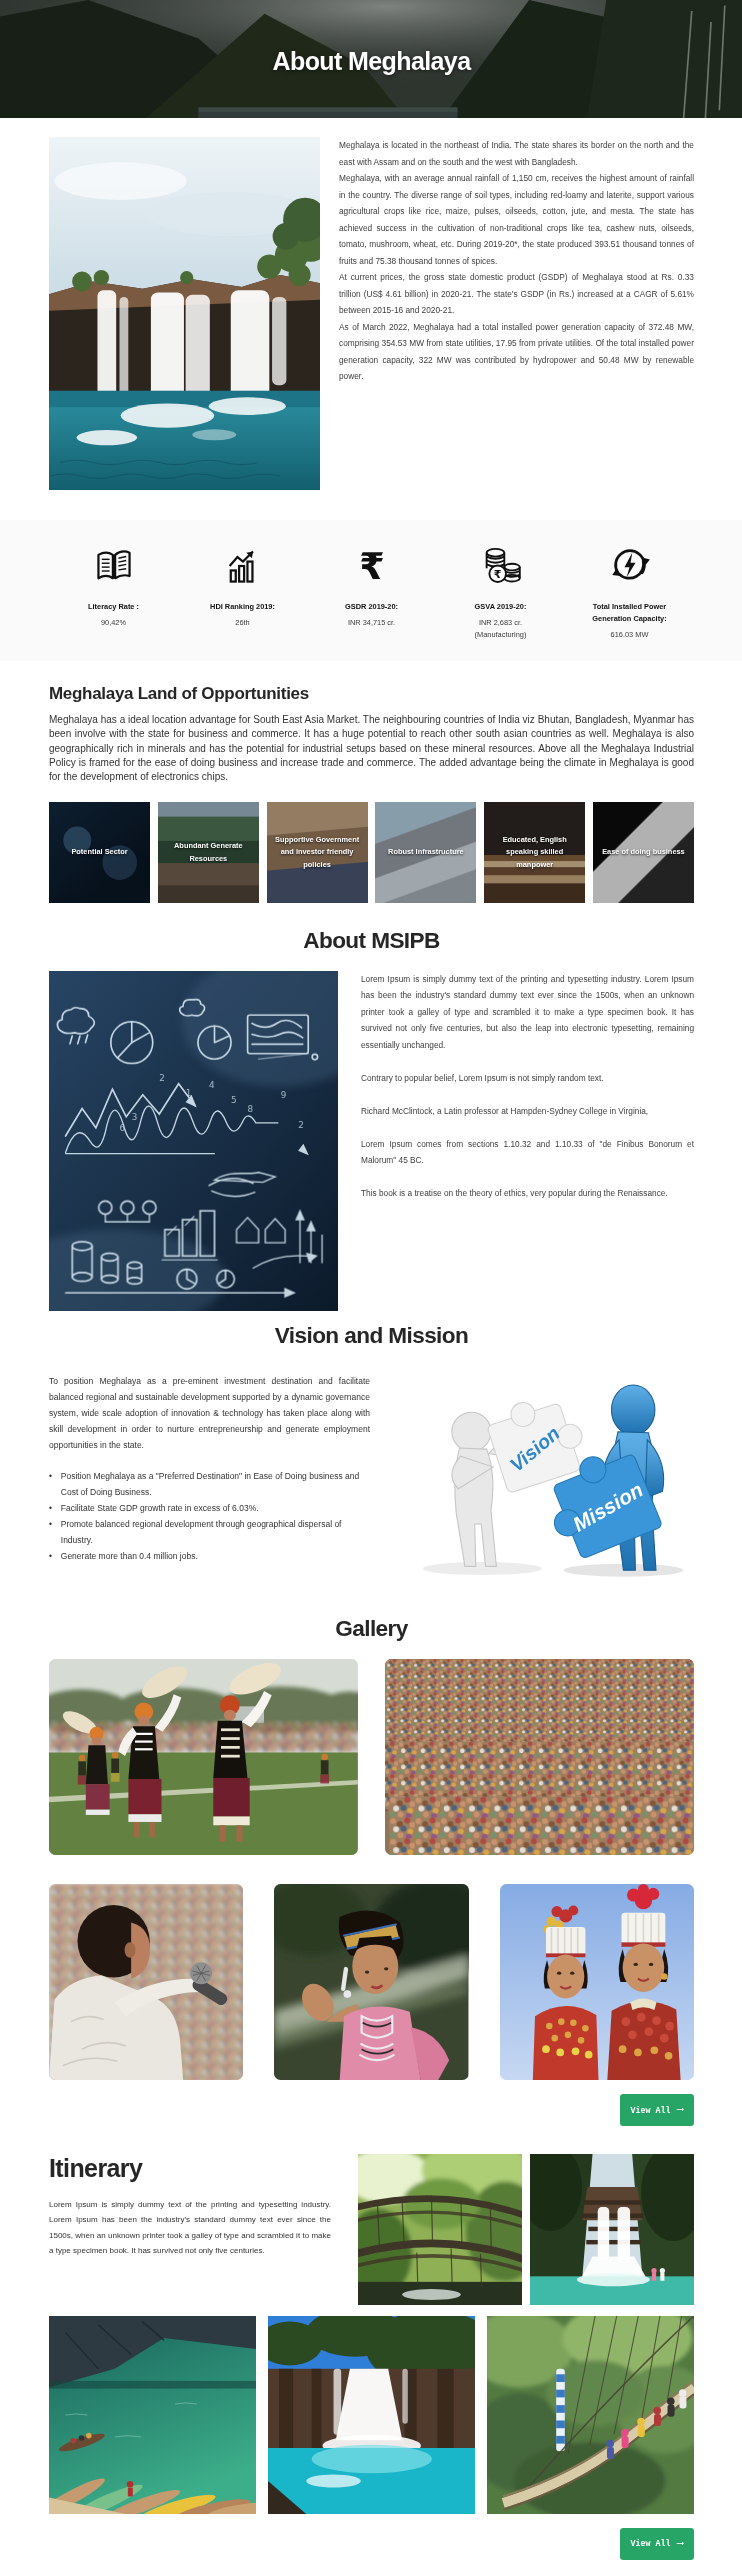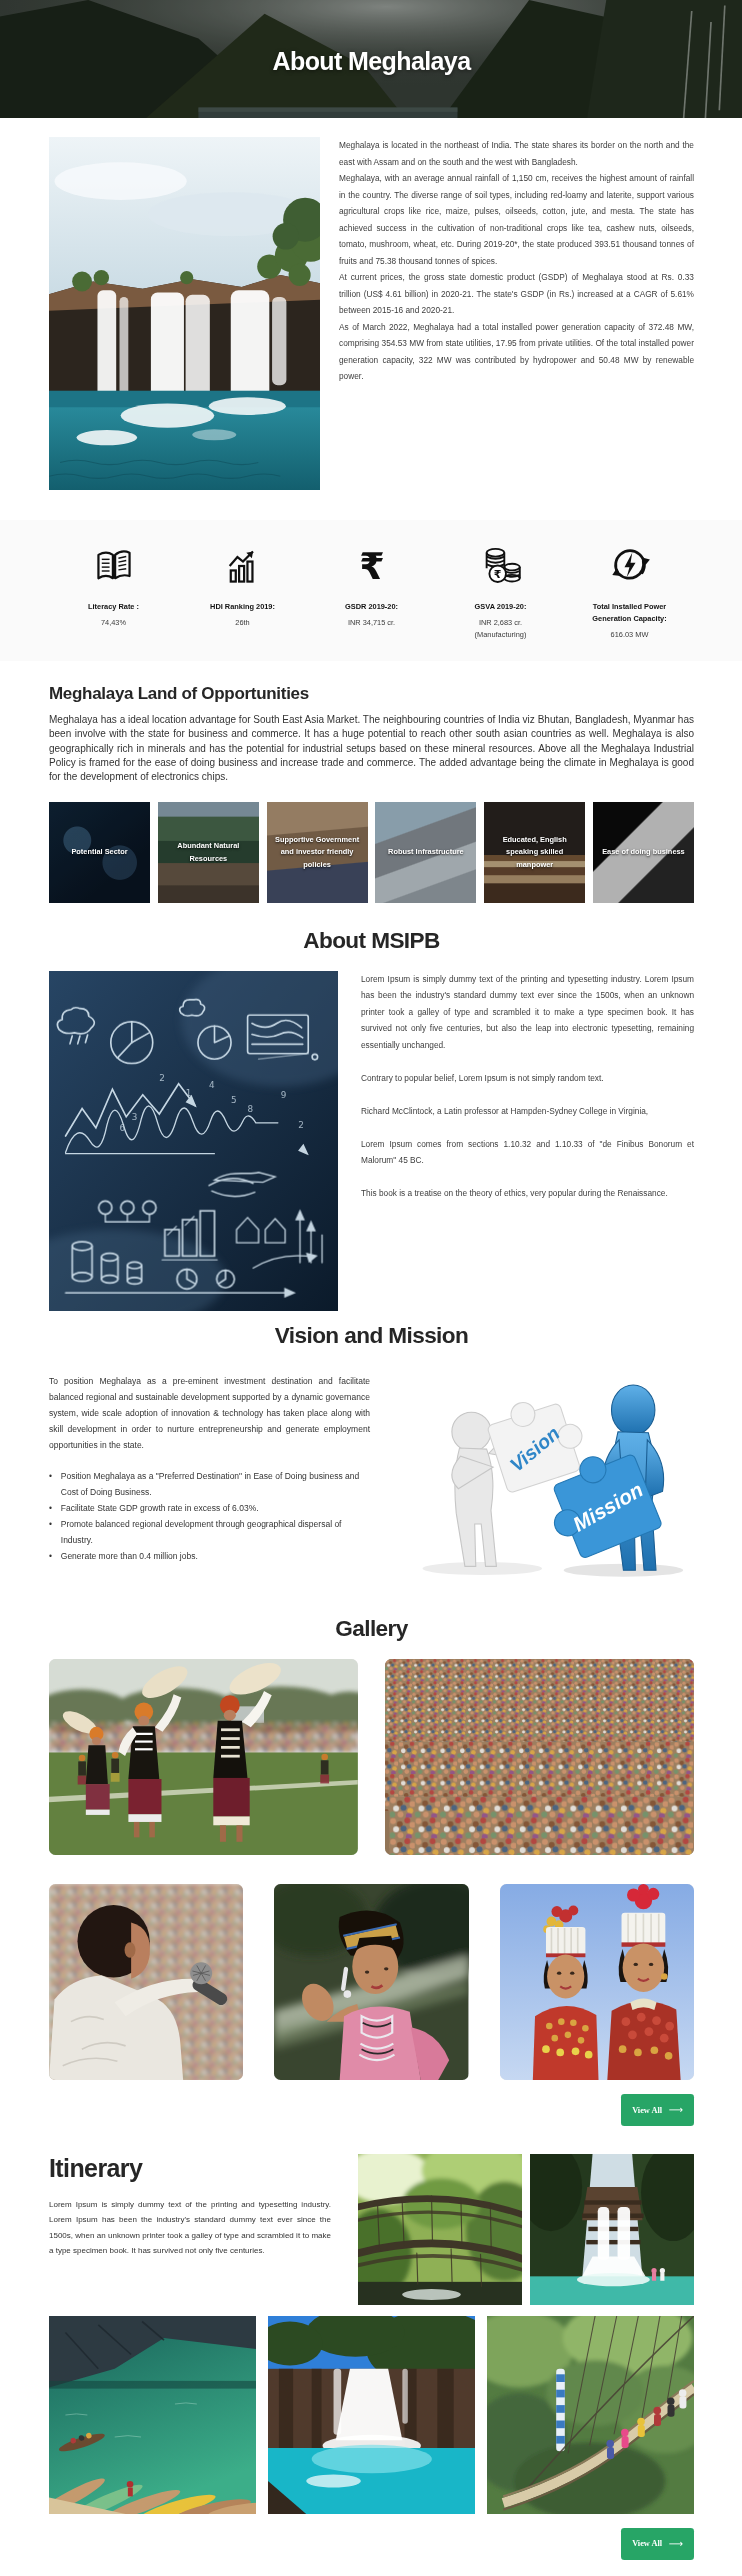--- a/index.html
+++ b/index.html
@@ -68,21 +68,21 @@
   .vision-text .dot{flex:none;}
   .vision-img{flex:1;height:216px;}
 
   
   .gallery{padding-top:35px;}
   .g-row{display:flex;gap:27.5px;}
   .g-row.three{gap:31px;margin-top:29px;}
   .g-cell{flex:1;height:196px;border-radius:6.6px;overflow:hidden;background:#ddd;}
   .btn-row{display:flex;justify-content:flex-end;margin-top:14.3px;}
   .view-all{background:#27a566;color:#fff;border:none;border-radius:3.3px;font-size:8.3px;font-weight:bold;
-    display:flex;align-items:center;gap:6.6px;padding:16px 11px;height:23px;font-family:Liberation Serif, serif;cursor:pointer;}
+    display:flex;align-items:center;gap:6.6px;padding:16px 11px;height:23px;font-family:Liberation Mono, monospace;cursor:pointer;}
   .view-all .arr{font-size:10px;font-weight:normal;line-height:1;}
 
   
   .itinerary{padding-top:27.5px;padding-bottom:7.7px;}
   .itin-top{display:flex;gap:27px;}
   .itin-left{width:282px;flex:none;}
   .itin-left h2{font-size:25px;margin:0 0 14.3px;color:#262626;font-weight:bold;letter-spacing:-0.6px;}
   .itin-left p{font-size:8px;line-height:15.4px;text-align:justify;margin:0;color:#333;}
   .itin-imgs{flex:1;display:flex;gap:7.7px;}
   .itin-img{flex:1;height:151px;overflow:hidden;}
@@ -222,21 +222,21 @@
             <line x1="14" y1="38" x2="28" y2="38"></line>
               <line x1="14" y1="45" x2="28" y2="45"></line>
             <line x1="44" y1="22" x2="58" y2="19"></line>
               <line x1="44" y1="29" x2="58" y2="26"></line>
             <line x1="44" y1="36" x2="58" y2="33"></line>
               <line x1="44" y1="43" x2="58" y2="41"></line>
           </g>
         </svg>
       </div>
       <div class="stat-label">Literacy Rate :</div>
-      <div class="stat-value">74,43%</div>
+      <div class="stat-value">90,42%</div>
     </div>
     <div class="stat">
       <div class="stat-icon">
         <svg width="40" height="40" viewBox="0 0 72 72" fill="none" stroke="#101010" stroke-width="4">
           <rect x="14" y="44" width="9" height="20"></rect>
             <rect x="29" y="36" width="9" height="28"></rect>
             <rect x="44" y="28" width="9" height="36"></rect>
           <polyline points="12,36 26,20 36,28 54,10"></polyline>
           <polygon points="54,10 42,12 52,22" fill="#101010" stroke="none"></polygon>
         </svg>
@@ -289,21 +289,21 @@
 </section>
 
 <section class="oppo container">
   <h2>Meghalaya Land of Opportunities</h2>
   <p class="lead">Meghalaya has a ideal location advantage for South East Asia Market. The neighbouring countries of India viz Bhutan, Bangladesh, Myanmar has been involve with the state for business and commerce. It has a huge potential to reach other south asian countries as well. Meghalaya is also geographically rich in minerals and has the potential for industrial setups based on these mineral resources. Above all the Meghalaya Industrial Policy is framed for the ease of doing business and increase trade and commerce. The added advantage being the climate in Meghalaya is good for the development of electronics chips.</p>
   <div class="tiles">
     <div class="tile tile-0">
         <span>Potential Sector</span>
       </div>
     <div class="tile tile-1">
-        <span>Abundant Natural Resources</span>
+        <span>Abundant Generate Resources</span>
       </div>
     <div class="tile tile-3">
         <span>Supportive Government and investor friendly policies</span>
       </div>
     <div class="tile tile-2">
         <span>Robust Infrastructure</span>
       </div>
     <div class="tile tile-5">
         <span>Educated, English speaking skilled manpower</span>
       </div>

